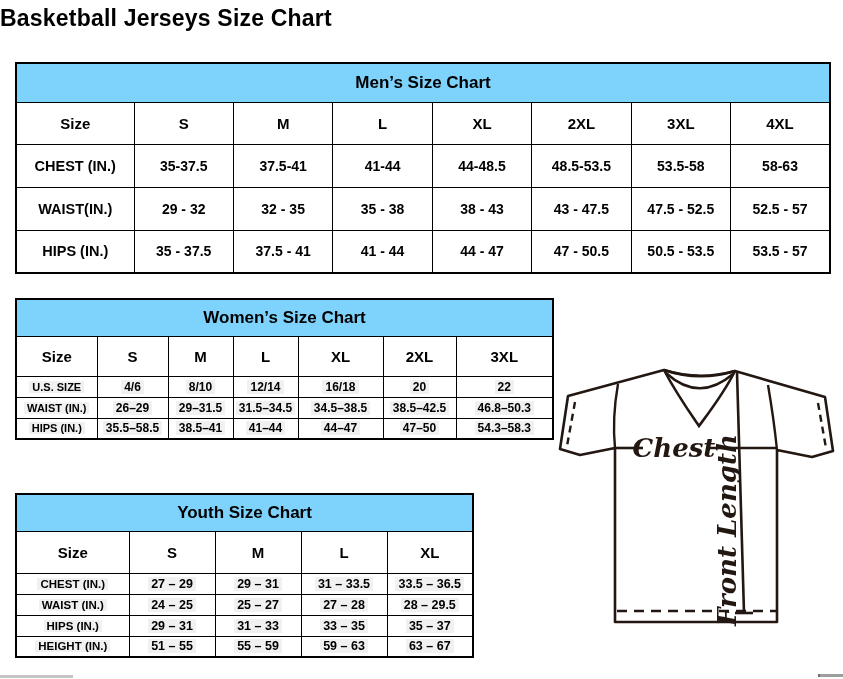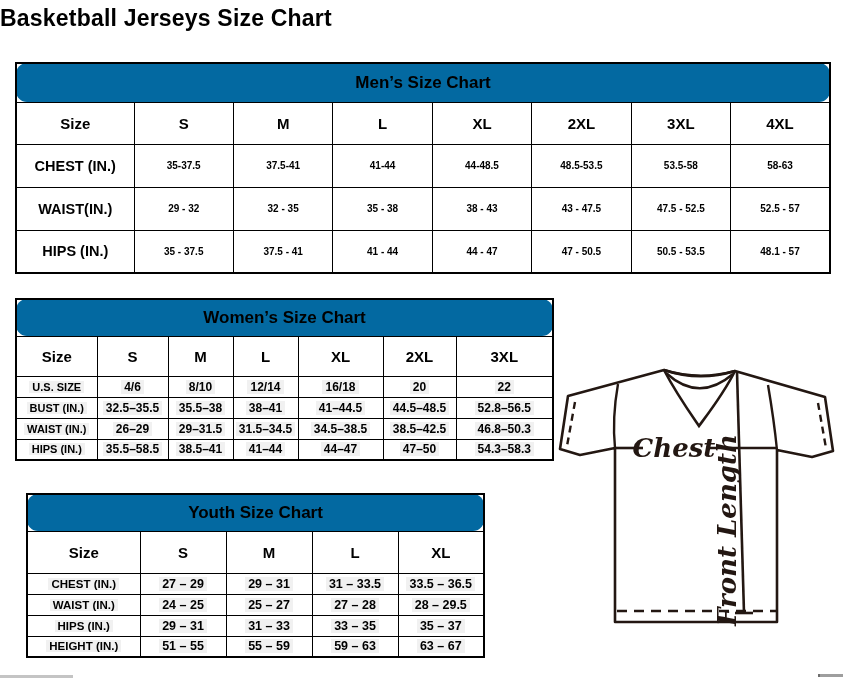--- a/index.html
+++ b/index.html
@@ -12,39 +12,39 @@
     font-size:23px; font-weight:bold; letter-spacing:0.2px;
   }
   table.size-table {
     position:absolute; border-collapse:collapse; table-layout:fixed;
     border:2px solid #000;
   }
   table.size-table th, table.size-table td {
     border:1.5px solid #000; text-align:center; vertical-align:middle;
     padding:0; font-weight:bold; overflow:hidden; white-space:nowrap;
   }
-  tr.band td { background:#0369a1; font-size:17px; font-weight:bold;border-radius:11px; }
+  tr.band td { background:#7dd3fc; font-size:17px; font-weight:bold; }
 
   #men-table   { left:15px; top:62px;  width:816px; }
   #men-table   tr.band { height:39px; }
   #men-table   tr.head { height:42px; }
   #men-table   tr.data { height:43px; }
   #men-table   th { font-size:15px; }
   #men-table   td.label { font-size:14.5px; }
-  #men-table   td.val   { font-size:10px;margin-left:10px; }
+  #men-table   td.val   { font-size:14px;margin-left:10px; }
 
   #women-table { left:15px; top:298px; width:537px; }
   #women-table tr.band { height:37px; }
   #women-table tr.head { height:40px; }
   #women-table tr.data { height:21px; }
   #women-table th { font-size:15px; }
   #women-table td.label { font-size:11px; }
   #women-table td.val   { font-size:12px;margin-left:16px; }
 
-  #youth-table { left:26px; top:493px; width:457px; }
+  #youth-table { left:15px; top:493px; width:457px; }
   #youth-table tr.band { height:37px; }
   #youth-table tr.head { height:42px; }
   #youth-table tr.data { height:21px; }
   #youth-table th { font-size:15px; }
   #youth-table td.label { font-size:11.5px; }
   #youth-table td.val   { font-size:12.5px; }
 
   .hl { background:#f1f1f1; padding:0 3px; }
 
   #jersey-diagram { position:absolute; left:556px; top:360px; }
@@ -107,21 +107,21 @@
         <td class="val"><span>52.5 - 57</span></td>
       </tr>
       <tr class="data">
         <td class="label"><span>HIPS (IN.)</span></td>
         <td class="val"><span>35 - 37.5</span></td>
         <td class="val"><span>37.5 - 41</span></td>
         <td class="val"><span>41 - 44</span></td>
         <td class="val"><span>44 - 47</span></td>
         <td class="val"><span>47 - 50.5</span></td>
         <td class="val"><span>50.5 - 53.5</span></td>
-        <td class="val"><span>48.1 - 57</span></td>
+        <td class="val"><span>53.5 - 57</span></td>
       </tr>
     </tbody>
   </table>
 <table id="women-table" class="size-table">
     <colgroup>
       <col style="width: 81px;">
       <col style="width: 71px;">
       <col style="width: 65px;">
       <col style="width: 65px;">
       <col style="width: 85px;">
@@ -144,29 +144,20 @@
       <tr class="data">
         <td class="label"><span class="hl">U.S. SIZE</span></td>
         <td class="val"><span class="hl">4/6</span></td>
         <td class="val"><span class="hl">8/10</span></td>
         <td class="val"><span class="hl">12/14</span></td>
         <td class="val"><span class="hl">16/18</span></td>
         <td class="val"><span class="hl">20</span></td>
         <td class="val"><span class="hl">22</span></td>
       </tr>
       <tr class="data">
-        <td class="label"><span class="hl">BUST (IN.)</span></td>
-        <td class="val"><span class="hl">32.5–35.5</span></td>
-        <td class="val"><span class="hl">35.5–38</span></td>
-        <td class="val"><span class="hl">38–41</span></td>
-        <td class="val"><span class="hl">41–44.5</span></td>
-        <td class="val"><span class="hl">44.5–48.5</span></td>
-        <td class="val"><span class="hl">52.8–56.5</span></td>
-      </tr>
-      <tr class="data">
         <td class="label"><span class="hl">WAIST (IN.)</span></td>
         <td class="val"><span class="hl">26–29</span></td>
         <td class="val"><span class="hl">29–31.5</span></td>
         <td class="val"><span class="hl">31.5–34.5</span></td>
         <td class="val"><span class="hl">34.5–38.5</span></td>
         <td class="val"><span class="hl">38.5–42.5</span></td>
         <td class="val"><span class="hl">46.8–50.3</span></td>
       </tr>
       <tr class="data">
         <td class="label"><span class="hl">HIPS (IN.)</span></td>

